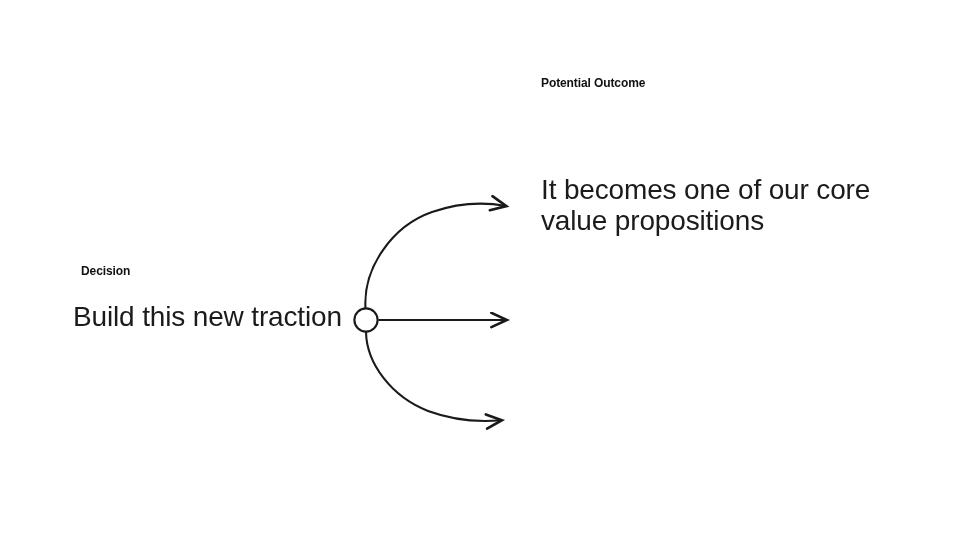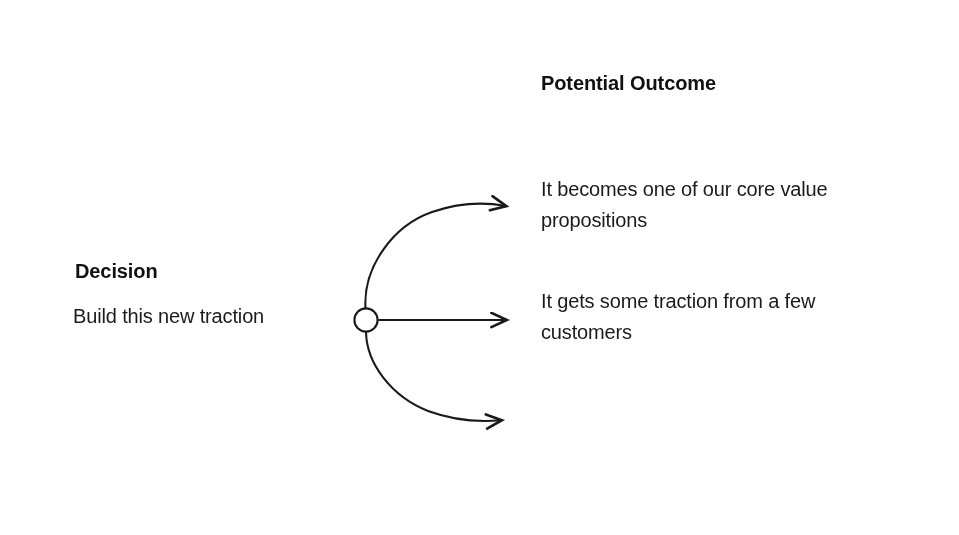--- a/index.html
+++ b/index.html
@@ -27,38 +27,38 @@
   .text-layer {
     position: absolute;
     left: 0;
     top: 0;
     width: 959px;
     height: 535px;
   }
   .col-header {
     position: absolute;
     font-family: "Liberation Sans", sans-serif;
-    font-size: 20px;
+    font-size: 12px;
     font-weight: bold;
     letter-spacing: -0.1px;
     color: #111111;
     white-space: nowrap;
     line-height: 20px;
   }
   .body-text {
     position: absolute;
     font-family: "Liberation Sans", sans-serif;
-    font-size: 20px;
+    font-size: 28px;
     font-weight: 400;
     color: #1b1b1b;
     line-height: 31px;
     letter-spacing: -0.15px;
   }
   #header-decision {
-    left: 75px;
+    left: 81px;
     top: 261px;
   }
   #header-outcome {
     left: 541px;
     top: 73px;
   }
   #decision-text {
     left: 73px;
     top: 301px;
     width: 300px;
@@ -103,17 +103,16 @@
   <div class="text-layer">
 
     <div class="col-header" id="header-decision">Decision</div>
 
     <div class="col-header" id="header-outcome">Potential Outcome</div>
 
     <div class="body-text" id="decision-text">Build this new traction</div>
 
     <div class="body-text" id="outcome-1-text">It becomes one of our core value propositions</div>
 
-    <div class="body-text" id="outcome-2-text">It gets some traction from a few customers</div>
 
 
   </div>
 </div>
 
 </body></html>

